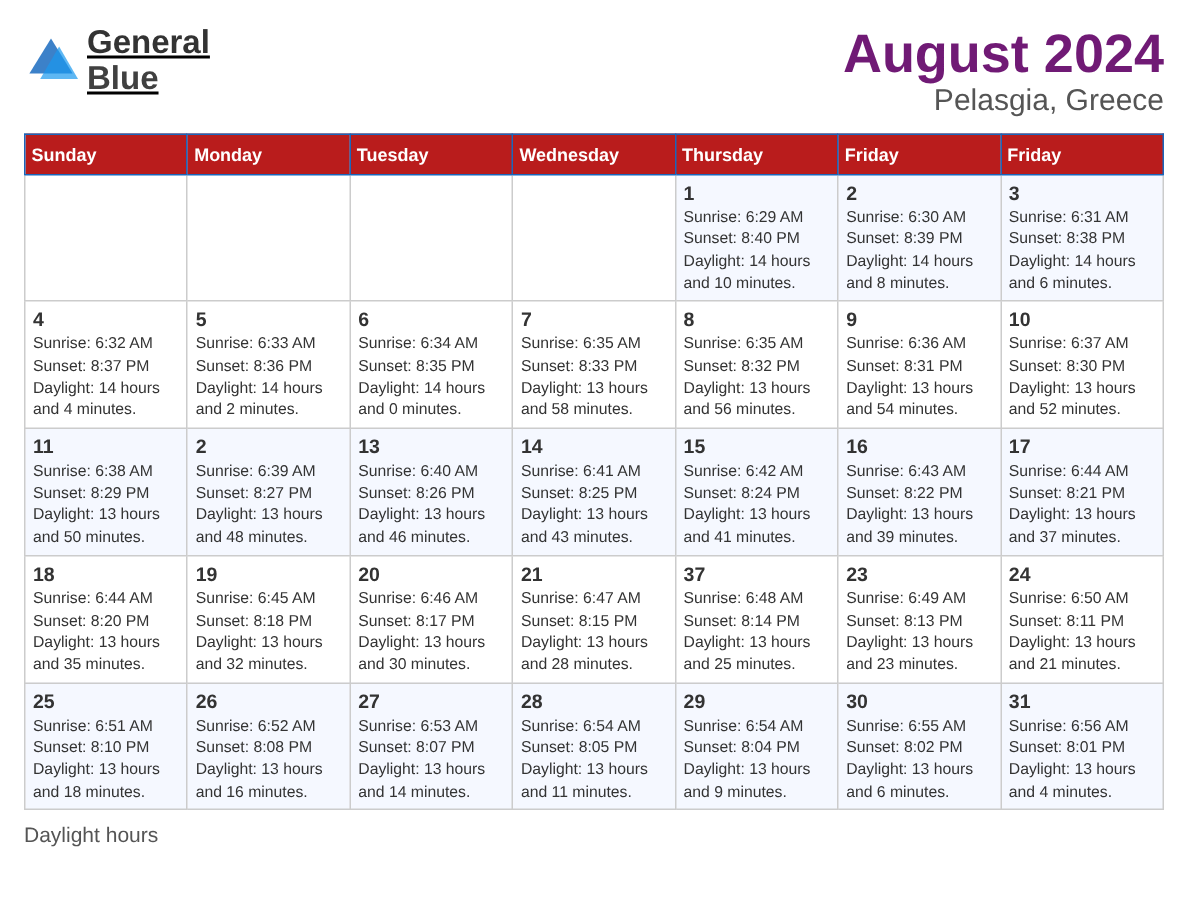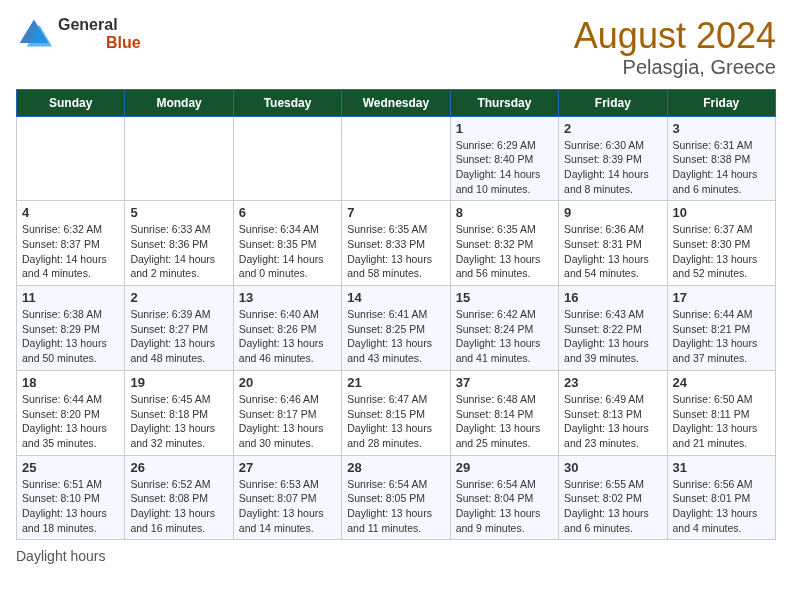--- a/index.html
+++ b/index.html
@@ -15,53 +15,54 @@
       justify-content: space-between;
       align-items: flex-start;
       margin-bottom: 10px;
     }
     .logo {
       display: flex;
       align-items: center;
       gap: 6px;
     }
     .logo-text {
-      font-size: 16px;
+      font-size: 22px;
       font-weight: bold;
       line-height: 1.1;
+      text-decoration: underline;
     }
     .logo-text .general { color: #333; }
-    .logo-text .blue { color: #c2410c; margin-left: 48px; }
+    .logo-text .blue { color: #404040; }
     .logo-icon {
       width: 36px;
       height: 36px;
     }
     .title-area {
       text-align: right;
     }
     .month-year {
       font-size: 36px;
-      font-weight: 400;
-      color: #a16207;
+      font-weight: 700;
+      color: #701a75;
       line-height: 1.1;
     }
     .location {
       font-size: 20px;
       color: #555;
     }
     table {
       width: 100%;
       border-collapse: collapse;
       font-size: 11px;
     }
     thead tr th {
-      background: #14532d;
+      background: #b91c1c;
       color: #fff;
       padding: 6px 4px;
-      text-align: center;
+      text-align: left;
       font-size: 12px;
       font-weight: bold;
       border: 1px solid #1a66bb;
     }
     tbody tr td {
       border: 1px solid #ccc;
       vertical-align: top;
       padding: 4px 5px;
       height: 80px;
       width: 107px;

